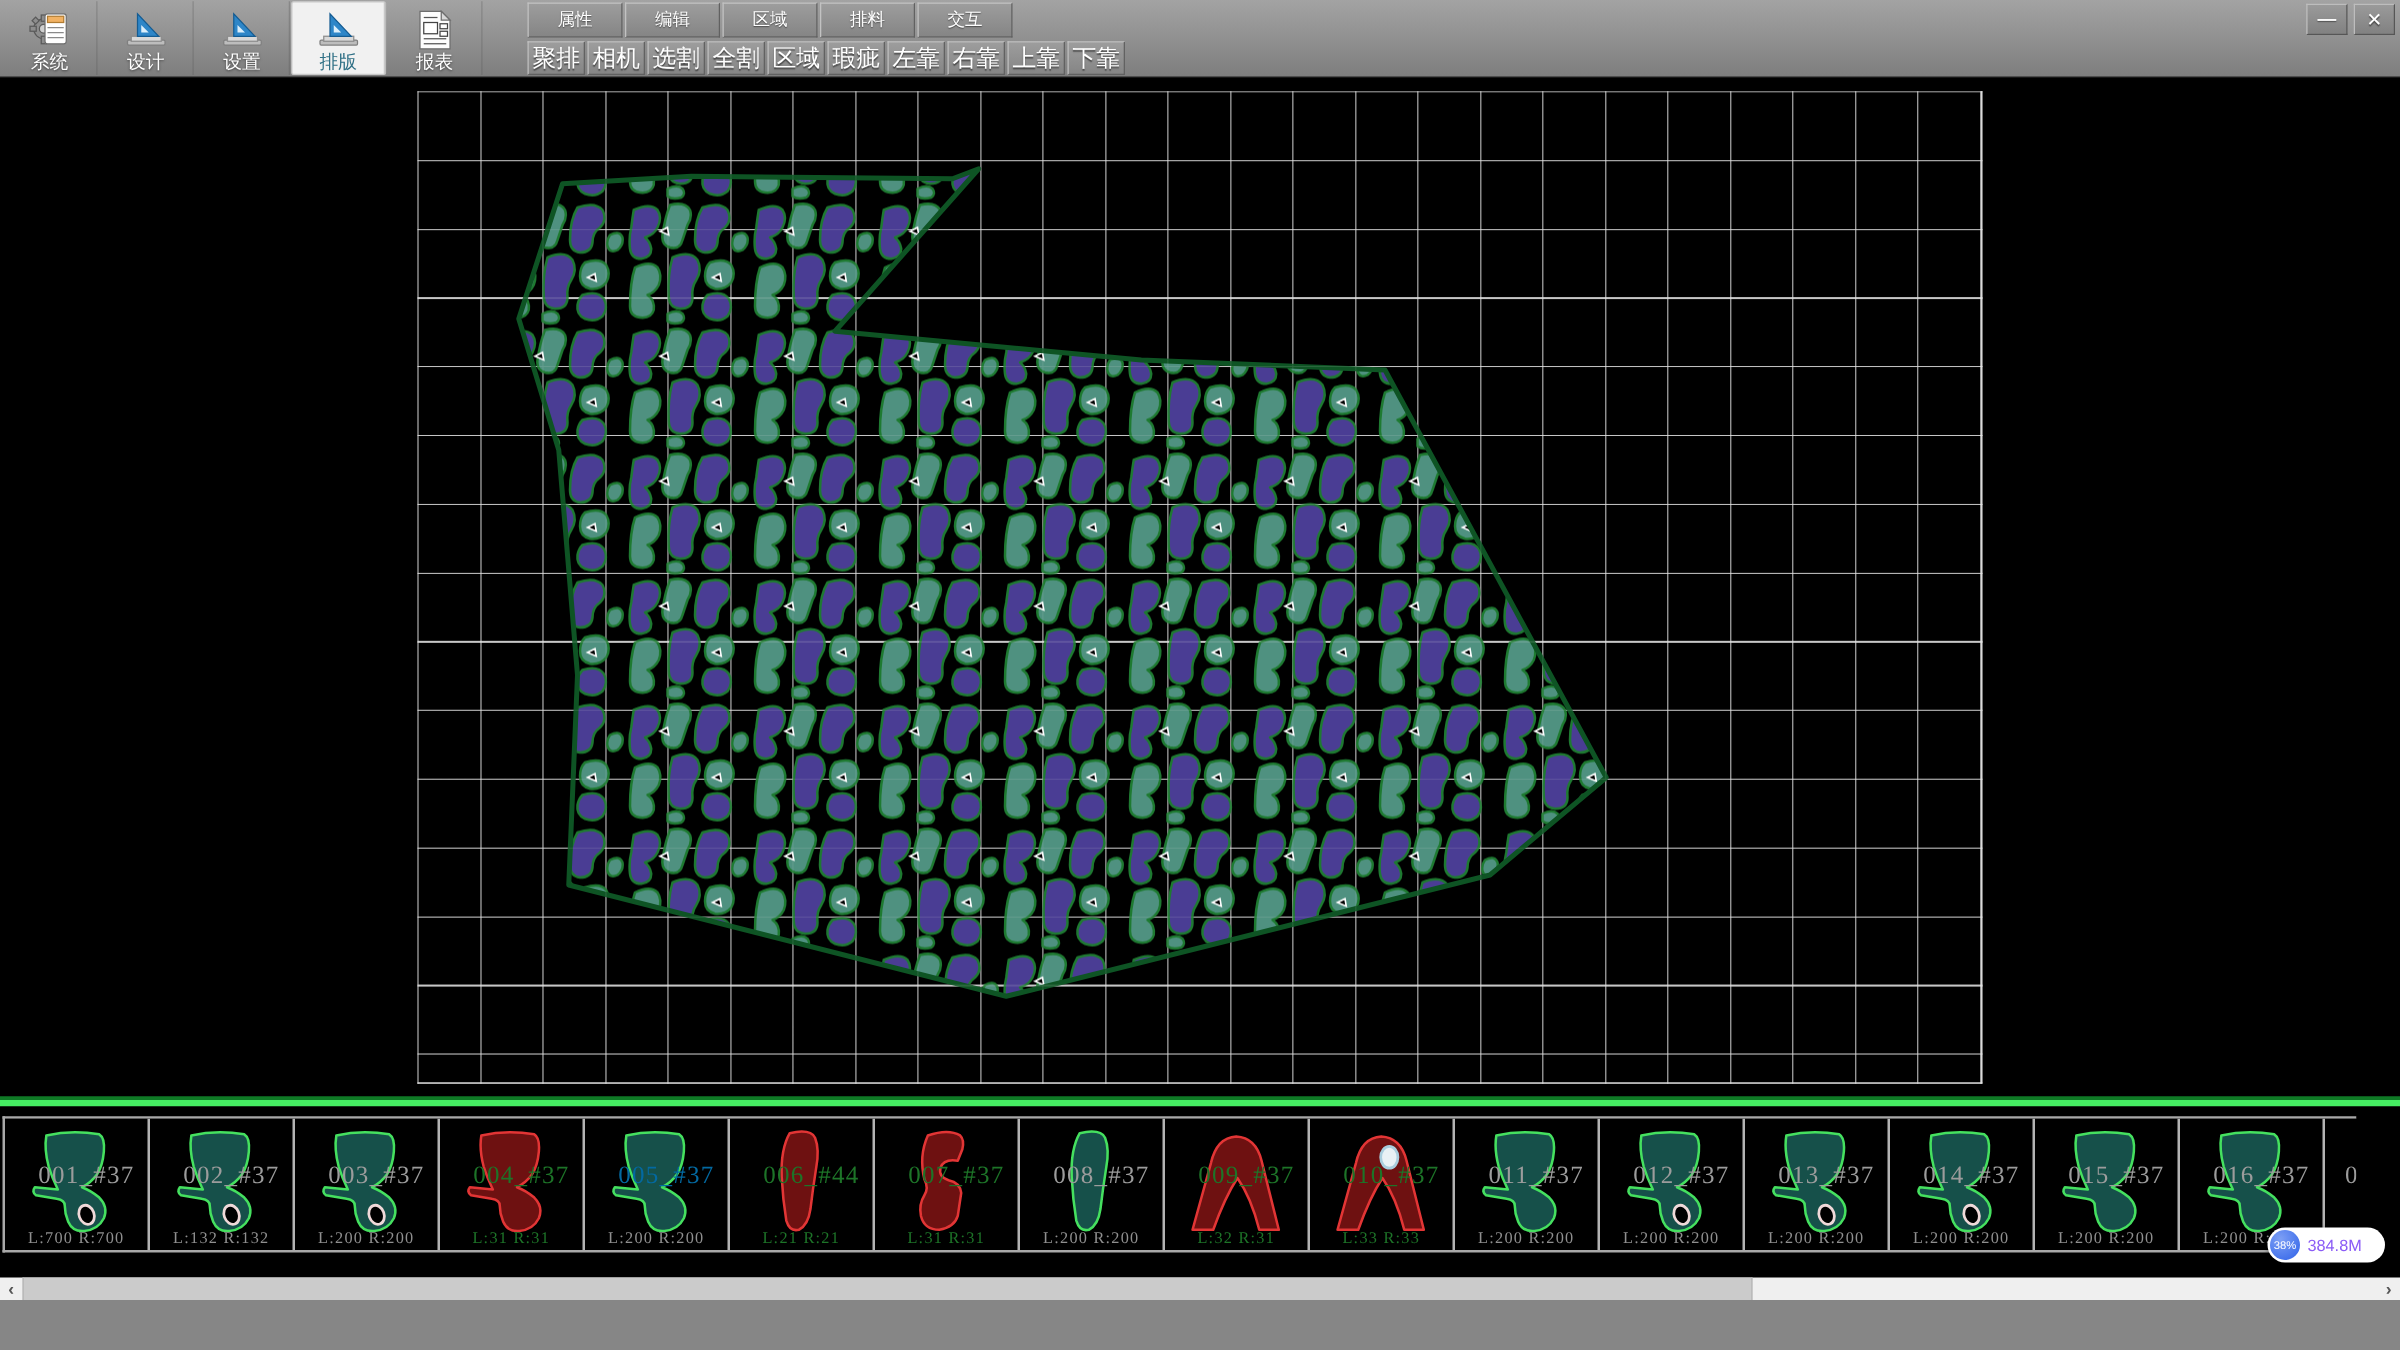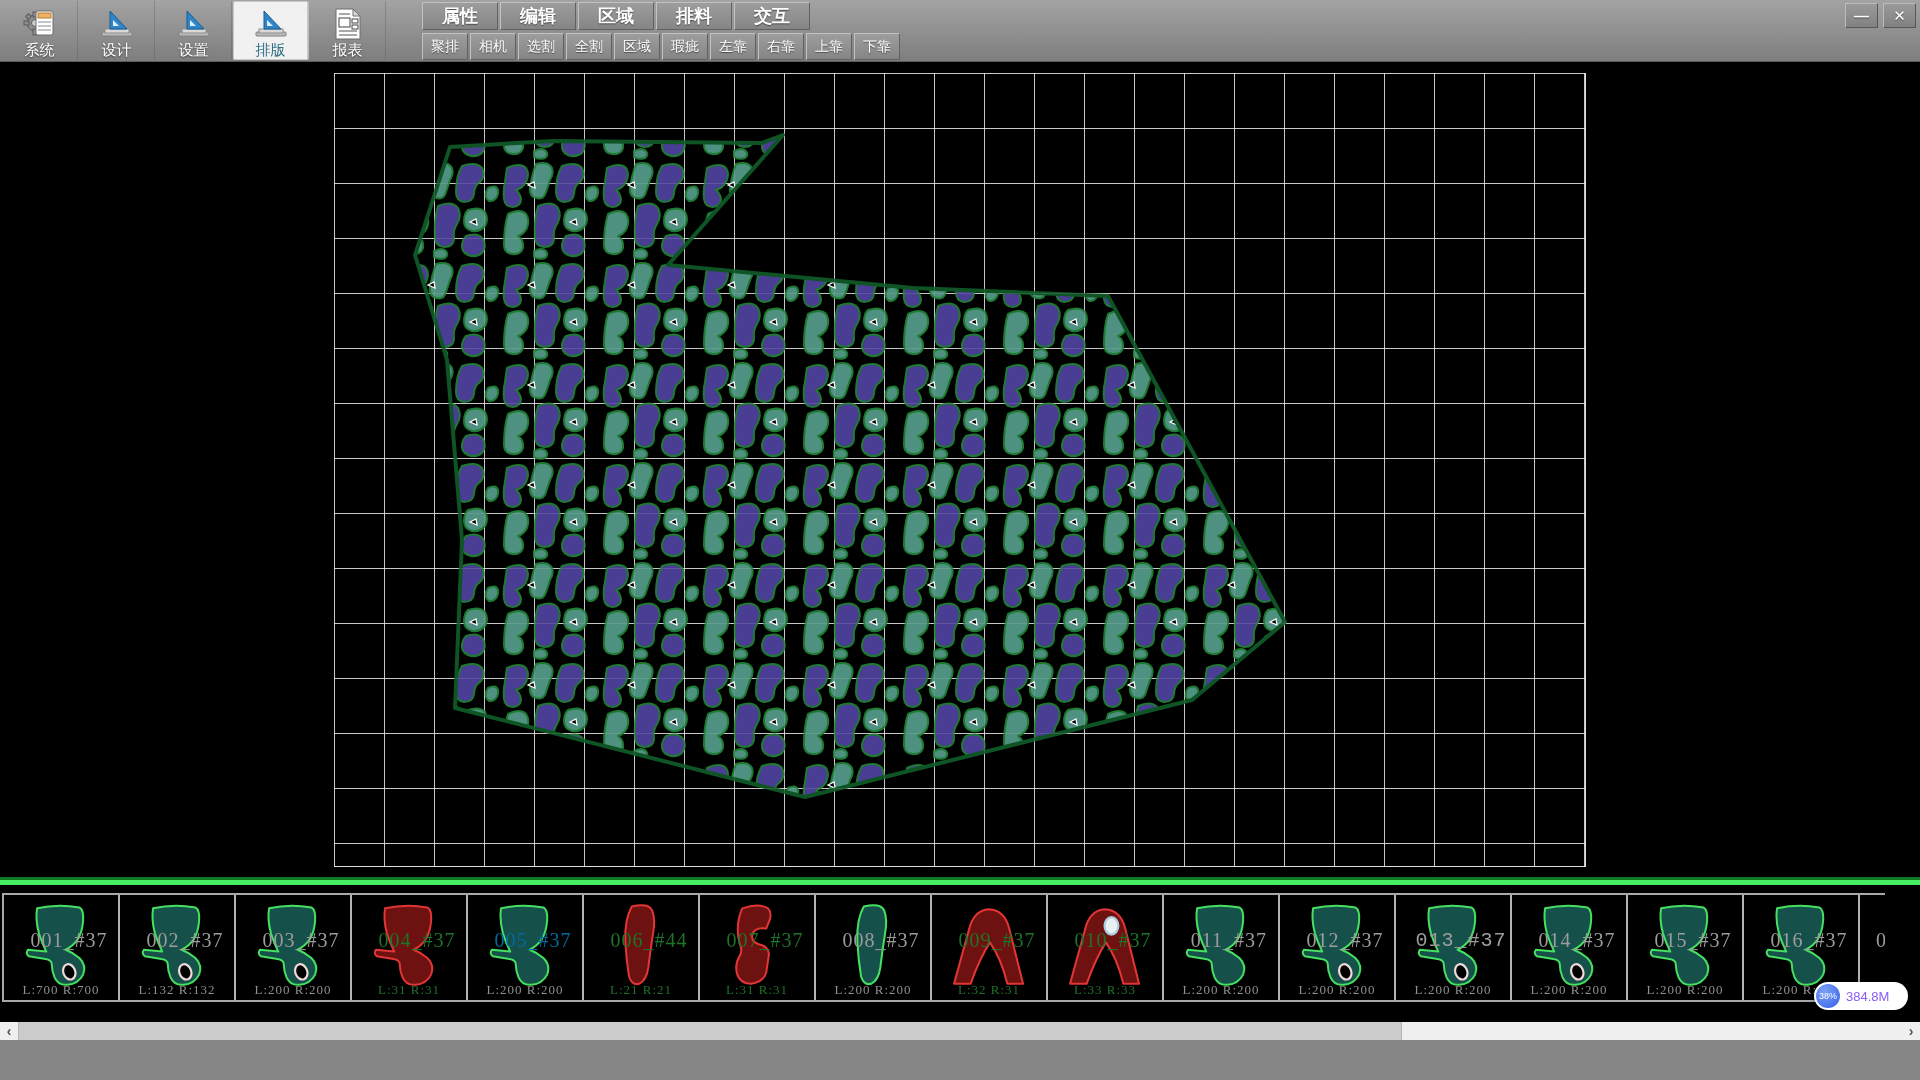--- a/index.html
+++ b/index.html
@@ -19,22 +19,22 @@
   .app-tab.active { background:#f1f1f1; border-radius:2px; box-shadow:inset 0 0 0 1px #c9c9c9; }
   .app-tab.active .app-label { color:#2e6f85; text-shadow:none; }
 
   .menu-row { position:absolute; display:flex; }
   .menu-row.row1 { left:422px; top:2px; }
   .menu-row.row2 { left:422px; top:33px; }
   .menu-btn { height:28px; margin-right:2px; display:flex; align-items:center; justify-content:center;
     background:linear-gradient(#9d9d9d,#858585);
     border:1px solid; border-color:#c2c2c2 #616161 #616161 #c2c2c2;
     color:#fff; text-shadow:0 1px 1px rgba(0,0,0,.5); }
-  .row1 .menu-btn { width:76px; font-size:18px;font-weight:bold; }
-  .row2 .menu-btn { width:46px; height:27px; font-size:14px;font-family:Liberation Mono, monospace; }
+  .row1 .menu-btn { width:76px; font-size:14px; }
+  .row2 .menu-btn { width:46px; height:27px; font-size:19px;font-family:Liberation Mono, monospace; }
 
   .win-btns { position:absolute; right:4px; top:3px; display:flex; gap:5px; }
   .win-btn { width:33px; height:25px; background:linear-gradient(#9a9a9a,#818181);
     border:1px solid; border-color:#bdbdbd #565656 #565656 #bdbdbd;
     color:#fff; font-size:15px; font-weight:bold; display:flex; align-items:center; justify-content:center;
     text-shadow:0 1px 1px rgba(0,0,0,.45); }
 
   
   .canvas { position:absolute; left:0; top:62px; width:1920px; height:815px; background:#000; }
   .grid { position:absolute; left:334px; top:11px; width:1252px; height:794px;
@@ -298,21 +298,21 @@
           <ellipse cx="59" cy="77" rx="6.5" ry="8.5" transform="rotate(-20 59 77)" fill="#000" stroke="#efd9d9" stroke-width="2.4"></ellipse>
         </svg>
         <div class="thumb-label" style="color: rgb(156, 156, 156);">012_#37</div>
         <div class="thumb-lr" style="color: rgb(143, 143, 143);">L:200 R:200</div>
       </div>
       <div class="thumb-cell">
         <svg class="thumb-shape" width="92" height="100" viewBox="0 0 100 100">
           <path d="M24,8 Q46,3 70,7 Q75,10 74,22 Q73,34 68,42 Q63,49 55,53 Q63,56 70,62 Q78,70 74,80 Q69,90 57,91 Q47,92 43,83 Q40,76 40,69 Q40,64 33,63 L15,60 Q11,57 14,53 L34,55 Q29,45 26,35 Q22,20 24,8 Z" fill="#16504a" stroke="#45e05f" stroke-width="2.2" stroke-linejoin="round"></path>
           <ellipse cx="59" cy="77" rx="6.5" ry="8.5" transform="rotate(-20 59 77)" fill="#000" stroke="#efd9d9" stroke-width="2.4"></ellipse>
         </svg>
-        <div class="thumb-label" style="color: rgb(156, 156, 156); font-family: Liberation Mono, monospace;">013_#37</div>
+        <div class="thumb-label" style="color: rgb(156, 156, 156);">013_#37</div>
         <div class="thumb-lr" style="color: rgb(143, 143, 143);">L:200 R:200</div>
       </div>
       <div class="thumb-cell">
         <svg class="thumb-shape" width="92" height="100" viewBox="0 0 100 100">
           <path d="M24,8 Q46,3 70,7 Q75,10 74,22 Q73,34 68,42 Q63,49 55,53 Q63,56 70,62 Q78,70 74,80 Q69,90 57,91 Q47,92 43,83 Q40,76 40,69 Q40,64 33,63 L15,60 Q11,57 14,53 L34,55 Q29,45 26,35 Q22,20 24,8 Z" fill="#16504a" stroke="#45e05f" stroke-width="2.2" stroke-linejoin="round"></path>
           <ellipse cx="59" cy="77" rx="6.5" ry="8.5" transform="rotate(-20 59 77)" fill="#000" stroke="#efd9d9" stroke-width="2.4"></ellipse>
         </svg>
         <div class="thumb-label" style="color: rgb(156, 156, 156);">014_#37</div>
         <div class="thumb-lr" style="color: rgb(143, 143, 143);">L:200 R:200</div>
       </div>

